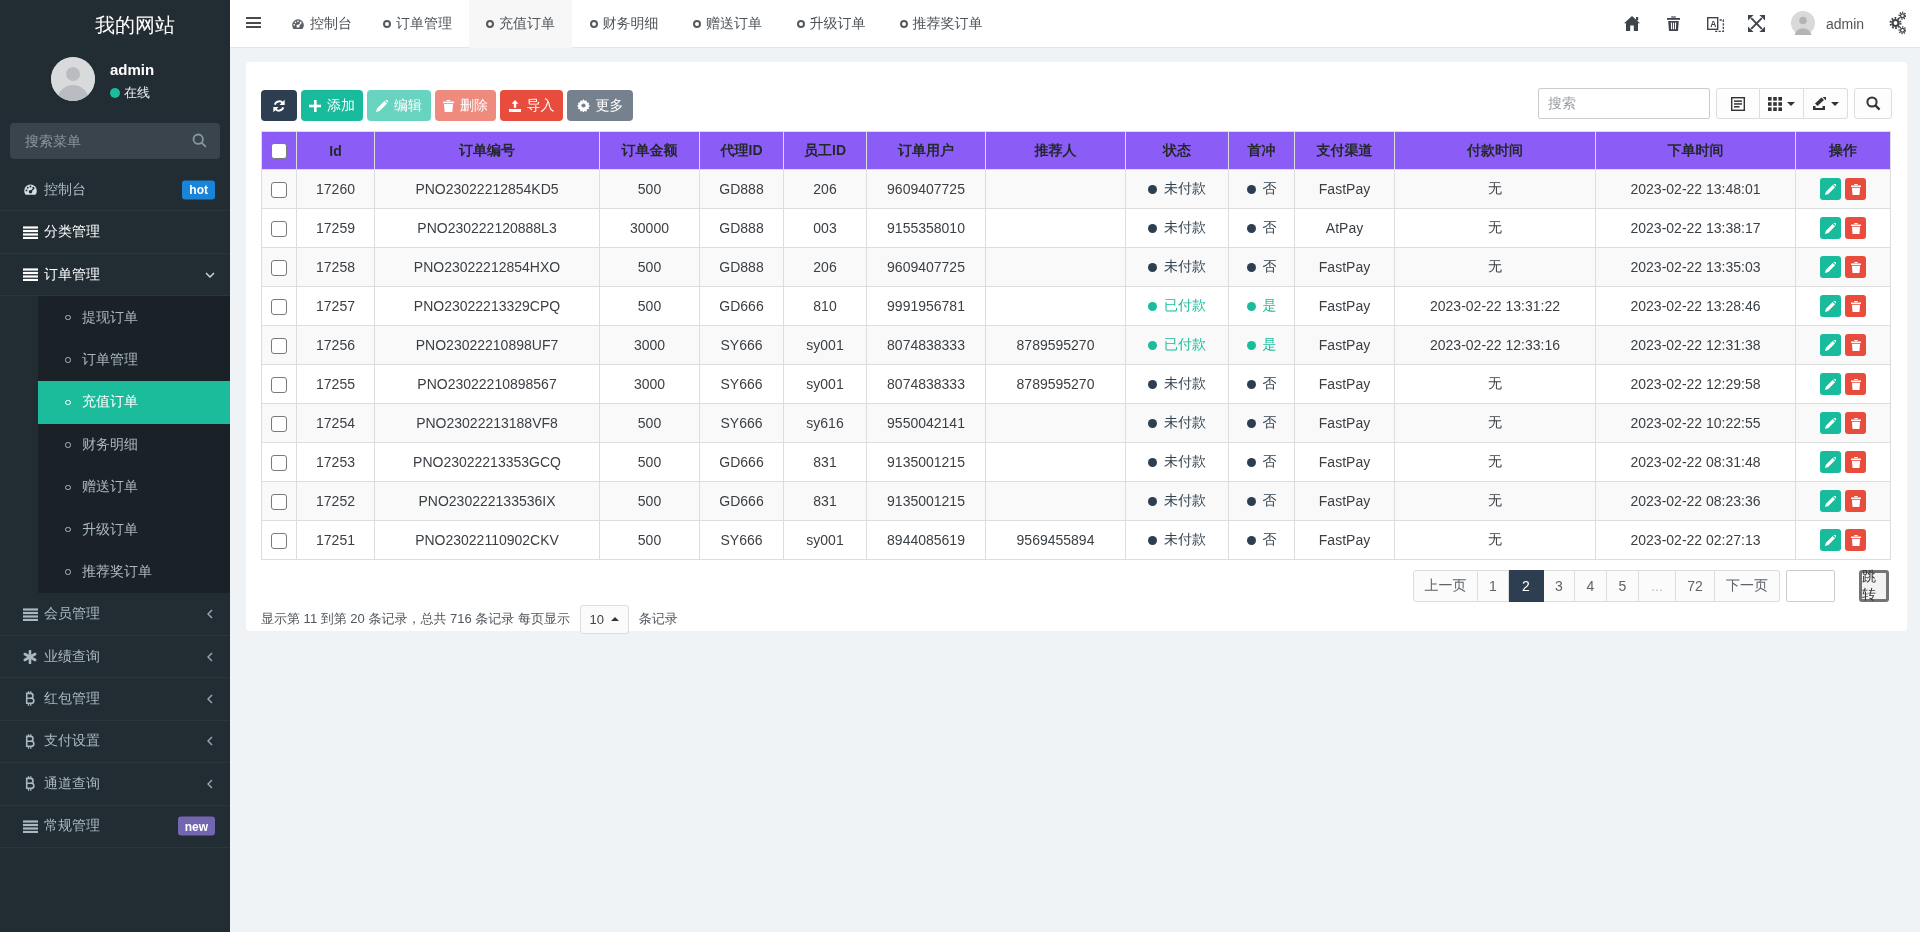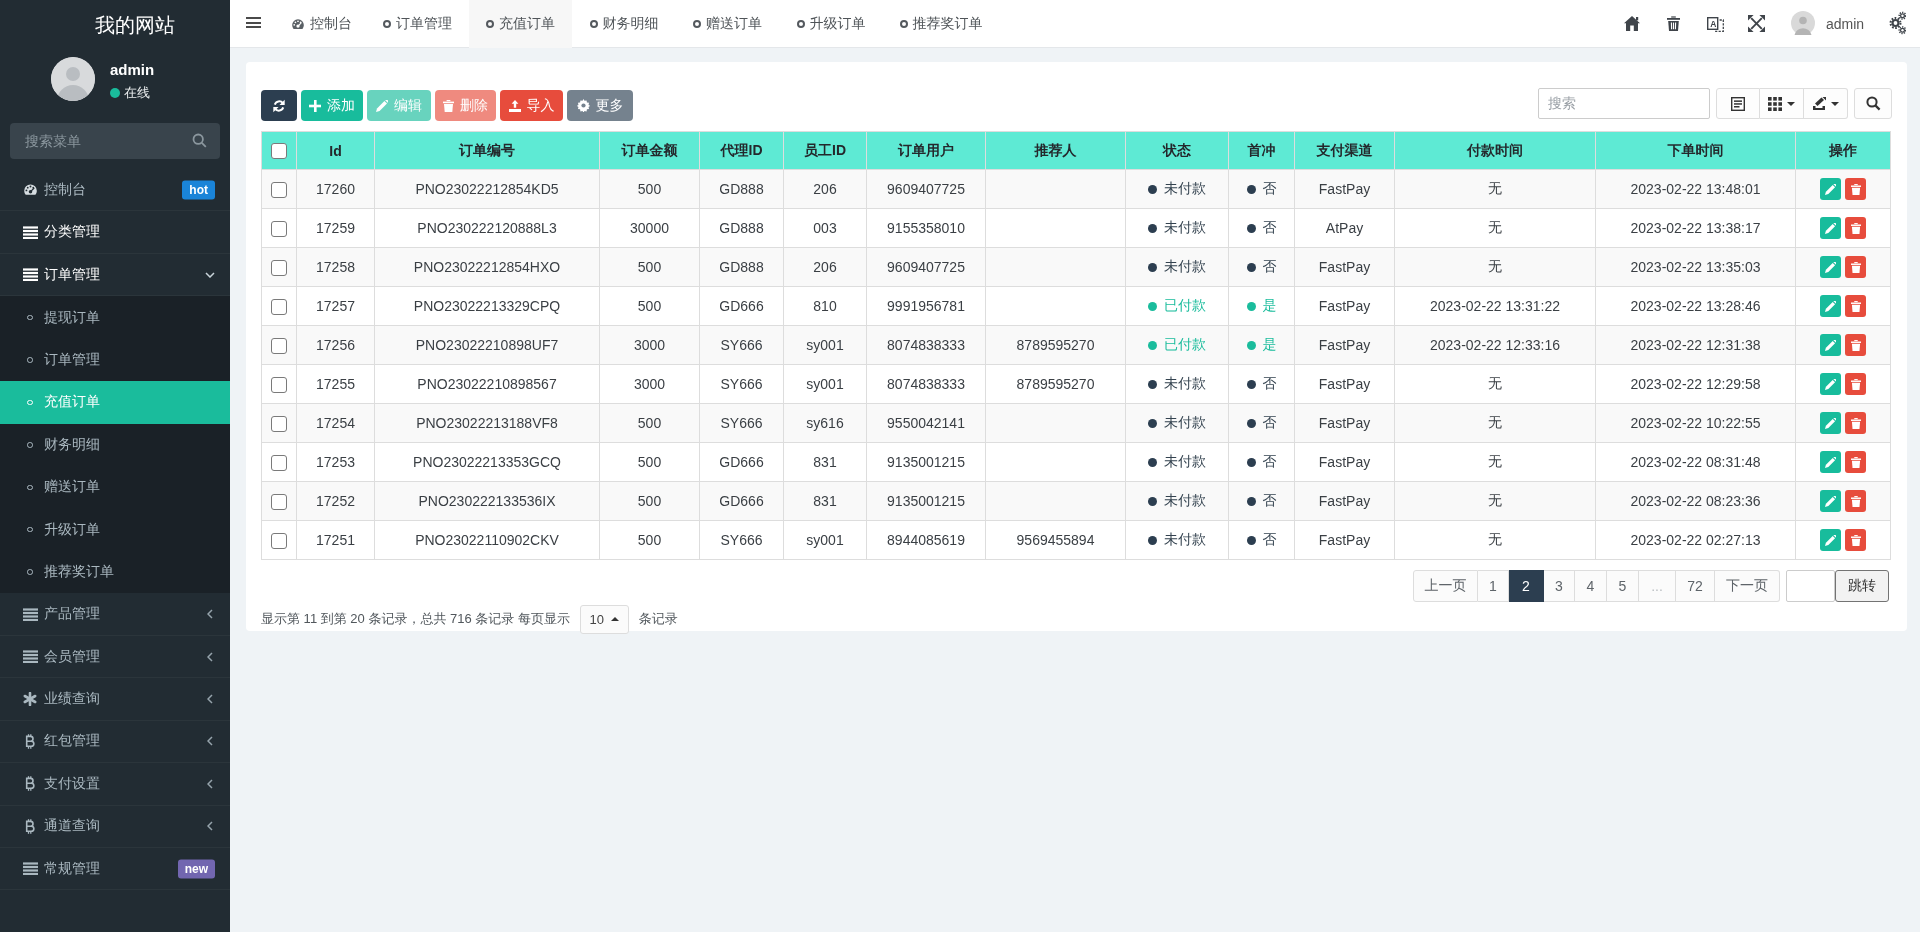--- a/index.html
+++ b/index.html
@@ -21,21 +21,21 @@
 
 .menu { position:absolute; top:169px; left:0; width:230px; list-style:none; }
 .menu li { height:42.44px; display:flex; align-items:center; position:relative; color:#aab8c0; font-size:14px; border-bottom:1px solid rgba(255,255,255,0.045); }
 .menu li .mi { width:16px; margin-left:22px; margin-right:6px; display:flex; justify-content:center; }
 .menu li.white { color:#fff; }
 .menu li .chev { position:absolute; right:17px; top:50%; width:6px; height:10px; transform:translateY(-50%); }
 .menu li .chev svg { display:block; }
 .badge { position:absolute; right:15px; top:50%; transform:translateY(-50%); color:#fff; font-size:12px; font-weight:bold; padding:2.5px 7px; border-radius:3px; }
 .badge.hot { background:#1a84d8; }
 .badge.new { background:#7266b0; }
-.menu li.sub { border-bottom:none; color:#aab8c0; background:#1a2127; }
+.menu li.sub { border-bottom:none; color:#aab8c0; background:#1a2127;margin-left:38px; }
 .menu li.sub.active { background:#1abc9c; color:#fff; }
 .ring { display:inline-block; width:5.5px; height:5.5px; border:1.7px solid currentColor; border-radius:50%; }
 
 
 .topbar { position:fixed; left:230px; top:0; width:1690px; height:48px; background:#fff; border-bottom:1px solid #e4e7ea; z-index:5; }
 .hamb { position:absolute; left:16px; top:17px; width:15px; }
 .hamb b { display:block; height:2px; background:#4a4a4a; margin-bottom:2.6px; }
 .tabs { position:absolute; left:47px; top:0; height:48px; display:flex; }
 .tab { height:48px; display:flex; align-items:center; justify-content:center; color:#4f5458; font-size:14px; }
 .tab:nth-child(1){width:89px}.tab:nth-child(2){width:103px}.tab:nth-child(3){width:103px}.tab:nth-child(4){width:104px}.tab:nth-child(5){width:103px}.tab:nth-child(6){width:104px}.tab:nth-child(7){width:116px}
@@ -63,21 +63,21 @@
 .vbtn { width:44px; height:31px; background:#fdfdfd; border:1px solid #ddd; display:flex; align-items:center; justify-content:center; color:#333; }
 .vbtn + .vbtn { border-left:none; }
 .vbtn:first-child { border-radius:3px 0 0 3px; }
 .vbtn:last-child { border-radius:0 3px 3px 0; }
 .sbtn { width:38px; height:31px; background:#fdfdfd; border:1px solid #ddd; border-radius:3px; display:flex; align-items:center; justify-content:center; }
 .caret { display:inline-block; width:0; height:0; border-left:4px solid transparent; border-right:4px solid transparent; border-top:4px solid #333; margin-left:5px; }
 
 
 table.grid { position:absolute; left:15px; top:69px; width:1629px; border-collapse:collapse; table-layout:fixed; font-size:14px; color:#3a3f44; }
 table.grid th, table.grid td { border:1px solid #ddd; text-align:center; overflow:hidden; white-space:nowrap; }
-table.grid th { height:38px; font-weight:bold; color:#24282c; background:#5eead4; }
+table.grid th { height:38px; font-weight:bold; color:#24282c; background:#8b5cf6; }
 table.grid td { height:39px; }
 table.grid tr.odd td { background:#f9f9f9; }
 .st-dot { display:inline-block; width:9px; height:9px; border-radius:50%; background:#2c3e50; margin-right:7px; vertical-align:-0.5px; }
 .paid { color:#1abc9c; }
 .paid .st-dot { background:#1abc9c; }
 .unpaid { color:#33424f; }
 .opbtn { display:inline-flex; width:21px; height:22px; border-radius:3px; align-items:center; justify-content:center; vertical-align:middle; }
 .opbtn.e { background:#18bc9c; margin-right:4px; }
 .opbtn.d { background:#e74c3c; }
 .cb { display:inline-block; width:16px; height:16px; border:1px solid #7a7a7a; border-radius:3px; background:#fff; vertical-align:middle; }
@@ -86,21 +86,21 @@
 .pg-info { position:absolute; left:15px; top:513px; height:32px; font-size:13px; color:#51575c; display:flex; align-items:center;margin-top:28px; }
 .pp-btn { height:29px; border:1px solid #ddd; background:#fbfbfb; border-radius:3px; color:#444; font-size:13px; display:inline-flex; align-items:center; padding:0 9px; margin:0 6px; }
 .caret-up { display:inline-block; width:0; height:0; border-left:4px solid transparent; border-right:4px solid transparent; border-bottom:4px solid #333; margin-left:7px; }
 .pager { position:absolute; right:127px; top:508px; height:32px; display:flex; }
 .pager a { display:inline-flex; align-items:center; justify-content:center; height:32px; border:1px solid #ddd; border-left:none; background:#fbfbfb; color:#5e6469; font-size:14px; }
 .pager a:first-child { border-left:1px solid #ddd; border-radius:3px 0 0 3px; }
 .pager a:last-child { border-radius:0 3px 3px 0; }
 .pager a.on { background:#2c3e50; color:#fff; border-color:#2c3e50; }
 .pager a.dots { color:#b9bdc1; }
 .jump-in { position:absolute; right:72px; top:508px; width:49px; height:32px; border:1px solid #ccc; border-radius:2px; background:#fff; }
-.jump-btn { position:absolute; right:18px; top:508px; width:54px; height:32px; background:#f2f2f2; border:1px solid #737373; border-radius:3px; color:#333; font-size:14px; display:flex; align-items:center; justify-content:center; }
+.jump-btn { position:absolute; right:18px; top:508px; width:30px; height:32px; background:#f2f2f2; border:3px solid #737373; border-radius:3px; color:#333; font-size:14px; display:flex; align-items:center; justify-content:center; }
 </style>
 </head>
 <body>
 
 <aside class="sidebar">
   <div class="brand">我的网站</div>
   <div class="user-panel">
     <div class="avatar">
         <svg width="44" height="44" viewBox="0 0 44 44">
           <circle cx="22" cy="22" r="22" fill="#d8dadc"></circle>
@@ -165,32 +165,20 @@
         </span>财务明细</li>
     <li class="sub"><span class="mi">
           <span class="ring"></span>
         </span>赠送订单</li>
     <li class="sub"><span class="mi">
           <span class="ring"></span>
         </span>升级订单</li>
     <li class="sub"><span class="mi">
           <span class="ring"></span>
         </span>推荐奖订单</li>
-    <li><span class="mi">
-          <svg class="ic-list" width="15" height="13" viewBox="0 0 15 13">
-            <rect y="0.4" width="15" height="2.2" fill="currentColor"></rect>
-            <rect y="3.9" width="15" height="2.2" fill="currentColor"></rect>
-            <rect y="7.4" width="15" height="2.2" fill="currentColor"></rect>
-            <rect y="10.9" width="15" height="2.2" fill="currentColor"></rect>
-          </svg>
-        </span>产品管理<span class="chev">
-          <svg width="6" height="10" viewBox="0 0 6 10">
-            <polyline points="5,1 1,5 5,9" fill="none" stroke="#96a4ac" stroke-width="1.5"></polyline>
-          </svg>
-        </span></li>
     <li><span class="mi">
           <svg class="ic-list" width="15" height="13" viewBox="0 0 15 13">
             <rect y="0.4" width="15" height="2.2" fill="currentColor"></rect>
             <rect y="3.9" width="15" height="2.2" fill="currentColor"></rect>
             <rect y="7.4" width="15" height="2.2" fill="currentColor"></rect>
             <rect y="10.9" width="15" height="2.2" fill="currentColor"></rect>
           </svg>
         </span>会员管理<span class="chev">
           <svg width="6" height="10" viewBox="0 0 6 10">
             <polyline points="5,1 1,5 5,9" fill="none" stroke="#96a4ac" stroke-width="1.5"></polyline>

